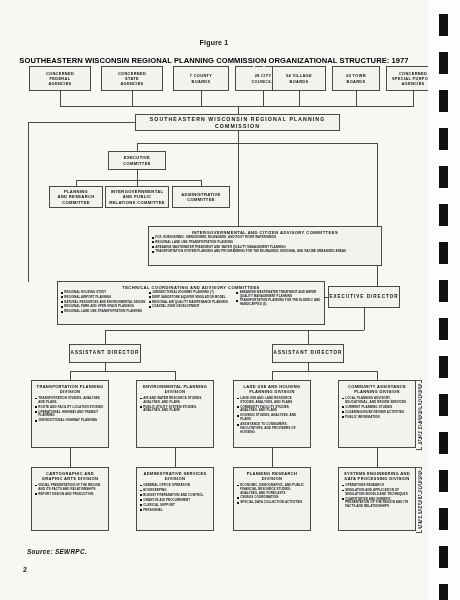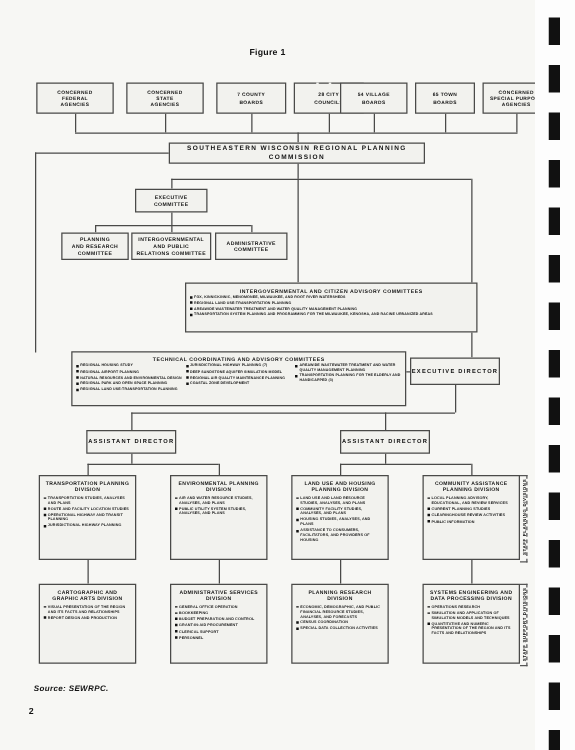--- a/index.html
+++ b/index.html
@@ -98,20 +98,21 @@
     position:absolute;left:23px;top:566px;
     font-size:7px;font-weight:bold;color:#111;
   }
 </style>
 </head>
 <body>
 
 <div class="page">
 
   <div class="fig-label">Figure 1</div>
+  <div class="main-title">SOUTHEASTERN WISCONSIN REGIONAL PLANNING COMMISSION ORGANIZATIONAL STRUCTURE: 1977</div>
 
   <div class="box topbox" style="left:29px;top:66px;width:62px;height:25px;">
     <div>CONCERNED</div>
     <div>FEDERAL</div>
     <div>AGENCIES</div>
   </div>
   <div class="box topbox" style="left:101px;top:66px;width:62px;height:25px;">
     <div>CONCERNED</div>
     <div>STATE</div>
     <div>AGENCIES</div>

